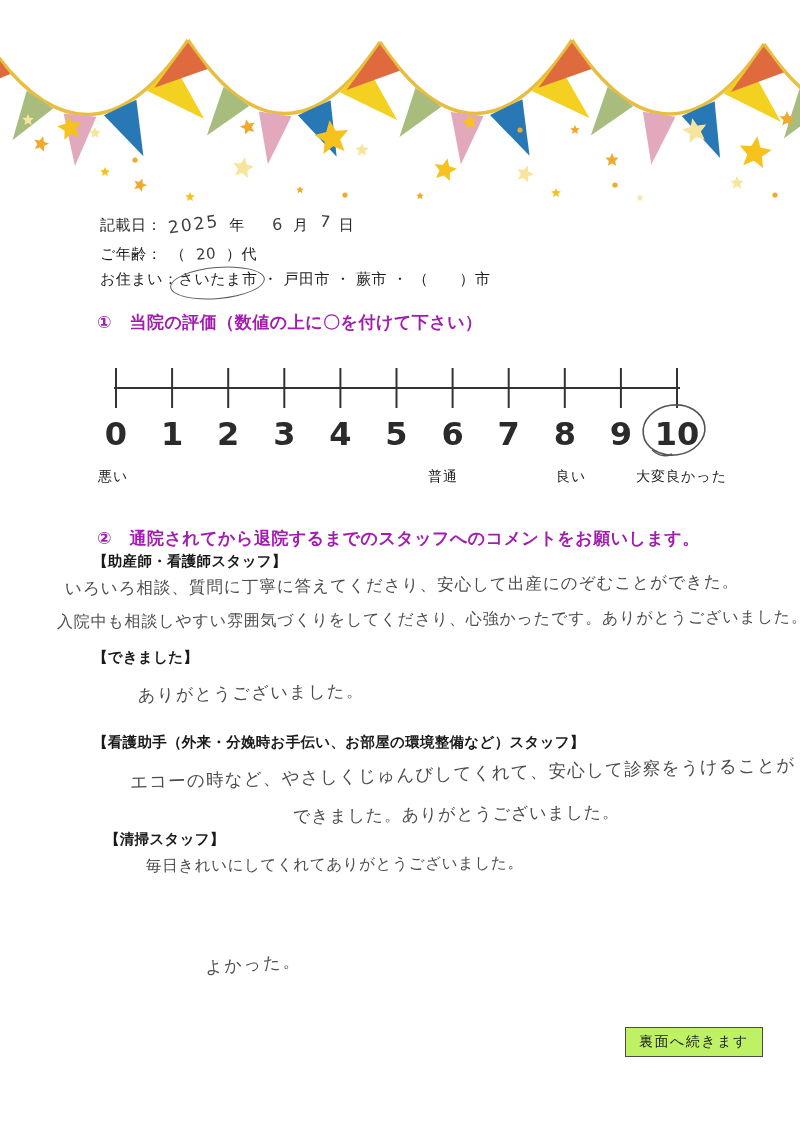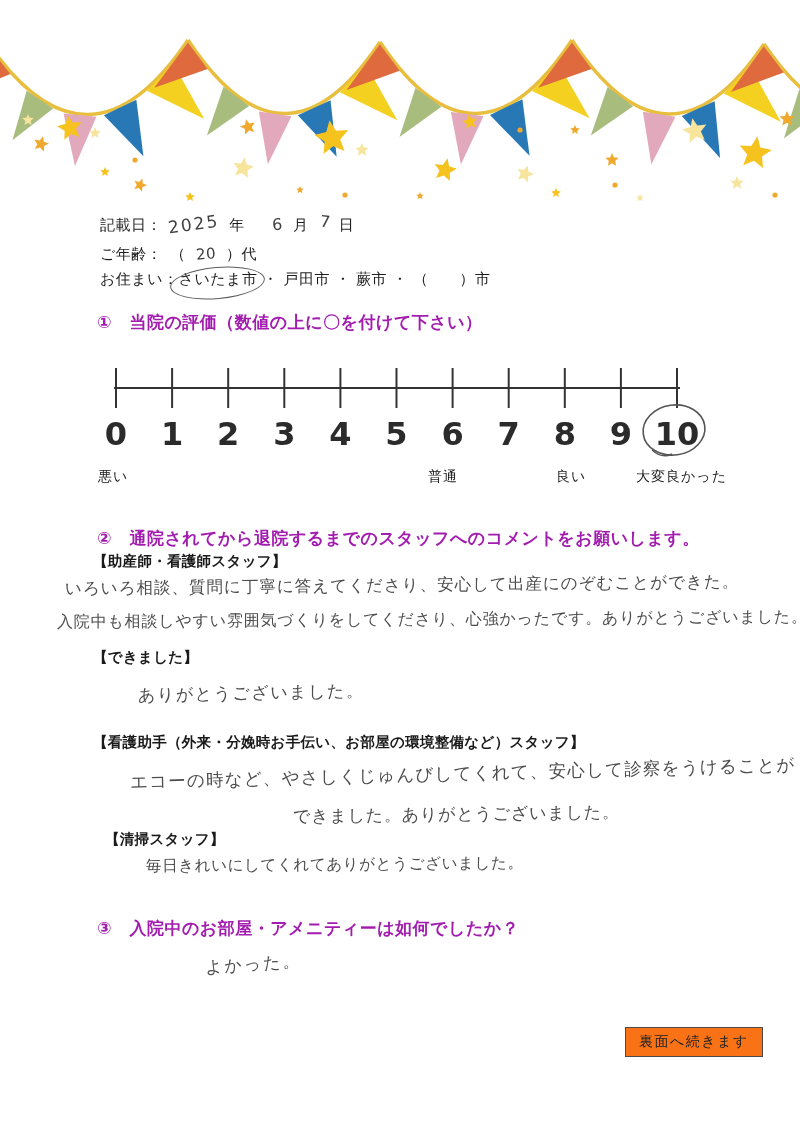--- a/index.html
+++ b/index.html
@@ -27,21 +27,21 @@
   
   .s1l1{left:65px;top:578px;font-size:16.5px;letter-spacing:1px;transform:rotate(-.6deg);}
   .s1l2{left:57px;top:612px;font-size:16px;letter-spacing:.8px;transform:rotate(-.4deg);}
   .s2l1{left:138px;top:684px;font-size:17px;letter-spacing:1.5px;transform:rotate(-1.2deg);}
   .s3l1{left:130px;top:770px;font-size:17.5px;letter-spacing:1.2px;transform:rotate(-1.5deg);}
   .s3l2{left:293px;top:805px;font-size:17px;letter-spacing:.8px;transform:rotate(-.8deg);}
   .s4l1{left:146px;top:856px;font-size:15.5px;letter-spacing:.6px;transform:rotate(-.5deg);}
   .q3a{left:205px;top:956px;font-size:17px;letter-spacing:2px;transform:rotate(-4deg);}
   
   .footer-box{position:absolute;left:625px;top:1027px;border:1.5px solid #4a4a4a;
-    padding:5px 13px;font-size:14px;letter-spacing:1.5px;background:#f97316;white-space:nowrap;color:#222;}
+    padding:5px 13px;font-size:14px;letter-spacing:1.5px;background:#bef264;white-space:nowrap;color:#222;}
 </style>
 </head>
 <body>
 
 <div class="page">
 
   <svg id="banner-svg" class="abs" style="left:0;top:30px;" width="800" height="180" viewBox="0 0 800 180">
       <path d="M -10 16 Q 89 156 188 10" fill="none" stroke="#E8BE3F" stroke-width="3.5"></path>
       <polygon points="-16.5,1 16.5,1 0,55" fill="#DE6A3E" transform="translate(0.8900000000000008 30.53485) rotate(51.45733437660058)"></polygon>
       <polygon points="-16,1 16,1 0,50" fill="#A8BC7E" transform="translate(40.49 68.80284999999999) rotate(34.11664834406254)"></polygon>
@@ -159,20 +159,19 @@
   <div class="abs bracket-label" style="left:93px;top:648px;">【できました】</div>
   <div class="abs hw-line s2l1">ありがとうございました。</div>
 
   <div class="abs bracket-label" style="left:93px;top:733px;">【看護助手（外来・分娩時お手伝い、お部屋の環境整備など）スタッフ】</div>
   <div class="abs hw-line s3l1">エコーの時など、やさしくじゅんびしてくれて、安心して診察をうけることが</div>
   <div class="abs hw-line s3l2">できました。ありがとうございました。</div>
 
   <div class="abs bracket-label" style="left:93px;top:830px;margin-left:12px;">【清掃スタッフ】</div>
   <div class="abs hw-line s4l1">毎日きれいにしてくれてありがとうございました。</div>
 
-  <div class="abs q-heading" style="left:97px;top:917px;">③　入院中のお部屋・アメニティーは如何でしたか？</div>
   <div class="abs hw-line q3a">よかった。</div>
 
   <div class="footer-box">
     <span>裏面へ続きます</span>
   </div>
 
 </div>
 
 </body></html>

